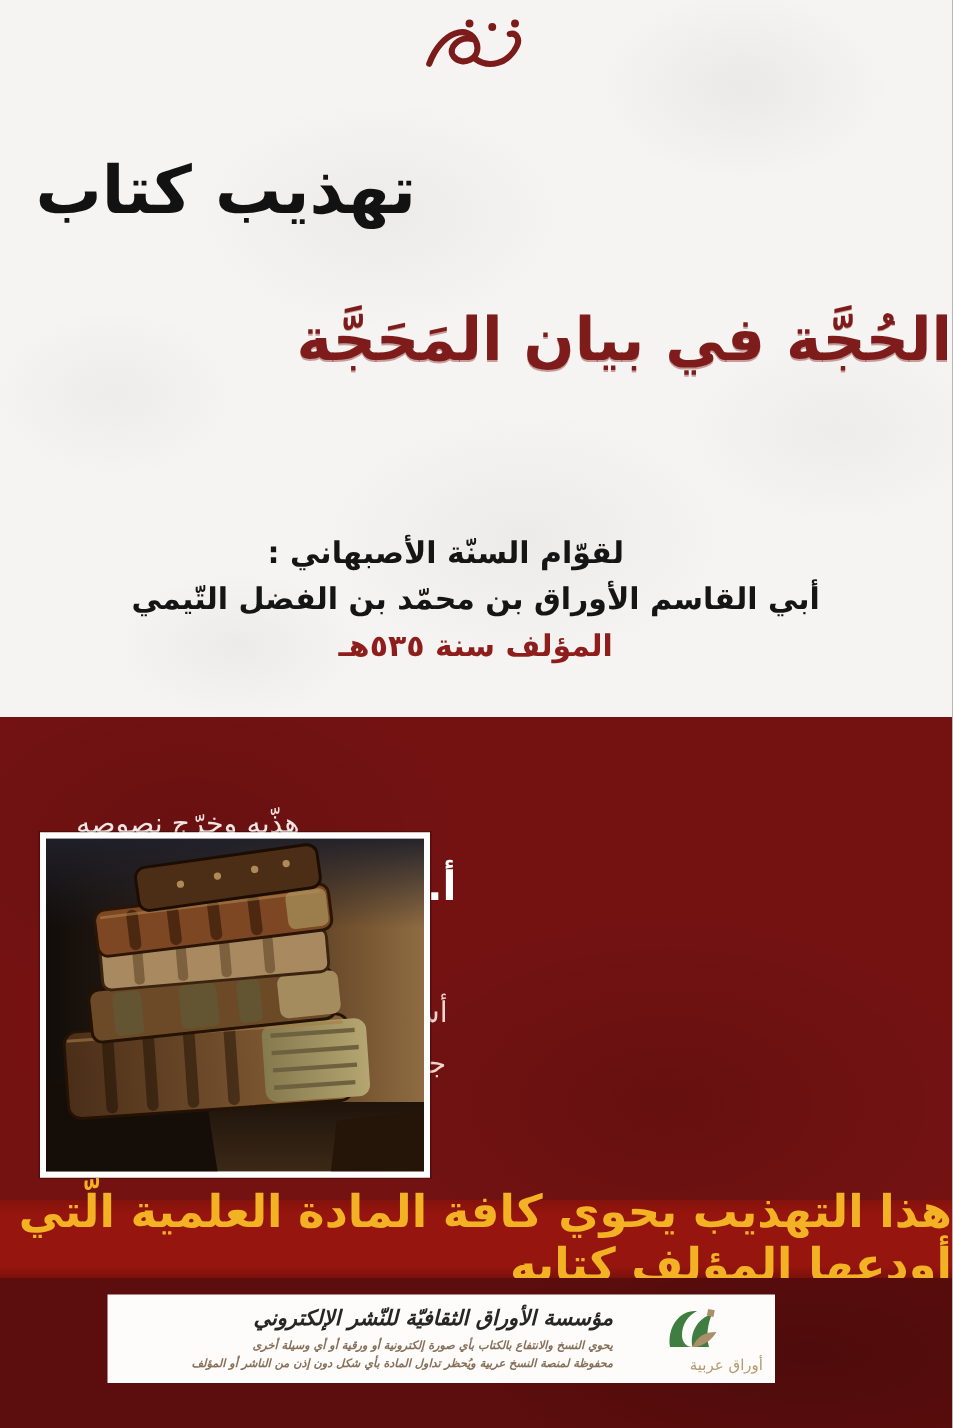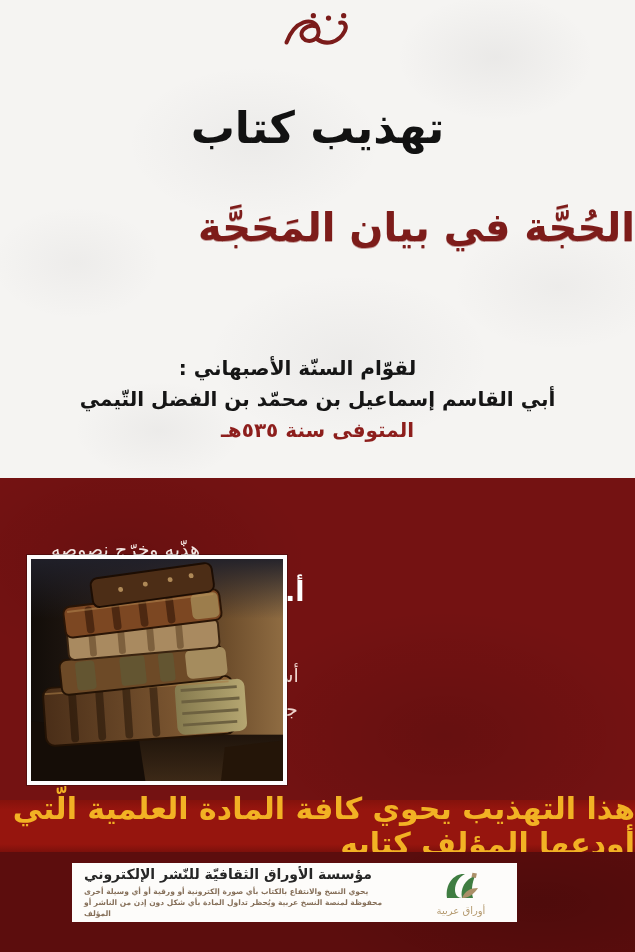--- a/index.html
+++ b/index.html
@@ -16,22 +16,22 @@
       radial-gradient(140px 90px at 78% 12%, rgba(90,90,95,.07), rgba(0,0,0,0) 70%),
       radial-gradient(180px 110px at 40% 30%, rgba(90,90,95,.06), rgba(0,0,0,0) 70%),
       radial-gradient(120px 80px at 12% 55%, rgba(90,90,95,.05), rgba(0,0,0,0) 70%),
       radial-gradient(200px 120px at 55% 75%, rgba(90,90,95,.06), rgba(0,0,0,0) 70%),
       radial-gradient(150px 90px at 88% 60%, rgba(90,90,95,.05), rgba(0,0,0,0) 70%),
       radial-gradient(120px 70px at 25% 90%, rgba(90,90,95,.06), rgba(0,0,0,0) 70%),
       #f5f4f2;
   }
   .ornament{ position:absolute; top:8px; left:50%; transform:translateX(-50%); }
   .series-title{
-    position:absolute; top:102px; width:100%; text-align:center;
-    font-size:44px; font-weight:bold; color:#121212;
+    position:absolute; top:102px; width:100%; text-align:left;
+    font-size:44px; font-weight:bold; color:#121212;padding-left:24px;
   }
   .main-title{
     position:absolute; top:204px; width:100%; text-align:right;
     font-size:40px; font-weight:bold; color:#7d1c1a;
     text-shadow:0 1px 0 rgba(125,28,26,.4);
   }
   .author-block{ position:absolute; top:356px; width:100%; text-align:center; }
   .author-line1{ font-size:20px; font-weight:bold; color:#151515; transform:translateX(-20px); }
   .author-line2{ font-size:20px; font-weight:bold; color:#151515; margin-top:7px; }
   .author-line3{ font-size:20px; font-weight:bold; color:#8d1e1c; margin-top:7px; }
@@ -66,24 +66,24 @@
     background:
       radial-gradient(300px 120px at 85% 50%, rgba(0,0,0,.15), rgba(0,0,0,0) 75%),
       #5c0d0d;
   }
   .pub-panel{
     position:absolute; top:11px; right:118px;
     width:445px; height:59px; background:#fdfcfa;
     display:flex; flex-direction:row; align-items:center;
     padding:4px 8px;
   }
-  .logo-box{ width:96px; text-align:center; line-height:1; }
+  .logo-box{ width:96px; line-height:1; }
   .logo-box svg{ display:block; margin:0 auto; }
   .logo-text{ font-size:10px; color:#b49a6f; margin-top:1px; }
-  .pub-texts{ flex:1; text-align:left; padding:0 4px; }
+  .pub-texts{ flex:1; text-align:right; padding:0 4px;font-style:italic; }
   .pub-title{ font-size:14px; font-weight:bold; color:#262626; }
   .pub-rights{ margin-top:4px; font-size:7.5px; line-height:1.5; color:#86705a; font-weight:bold; }
   .dates{ width:86px; text-align:center; color:#a03a2c; font-weight:bold; font-size:15px; line-height:1.7; }
 </style>
 </head>
 <body>
 
 <div class="cover">
 
   <div class="top-section">
@@ -101,22 +101,22 @@
         </g>
       </svg>
     </div>
 
     <div class="series-title">تهذيب كتاب</div>
 
     <div class="main-title">الحُجَّة في بيان المَحَجَّة</div>
 
     <div class="author-block">
       <div class="author-line1">لقوّام السنّة الأصبهاني :</div>
-      <div class="author-line2">أبي القاسم إسماعيل بن محمّد بن الفضل التّيمي</div>
-      <div class="author-line3">المتوفى سنة ٥٣٥هـ</div>
+      <div class="author-line2">أبي القاسم الأوراق بن محمّد بن الفضل التّيمي</div>
+      <div class="author-line3">المؤلف سنة ٥٣٥هـ</div>
     </div>
   </div>
 
   <div class="red-section">
 
     <div class="editor-col">
       <div class="editor-tagline">هذّبه وخرّج نصوصه</div>
       <div class="editor-name">أ.د/ أحمد بن صالح الزهراني</div>
       <div class="editor-role1">أستاذ العقيدة بقسم الشريعة</div>
       <div class="editor-role2">جامعة الملك عبدالعزيز بجدة</div>

